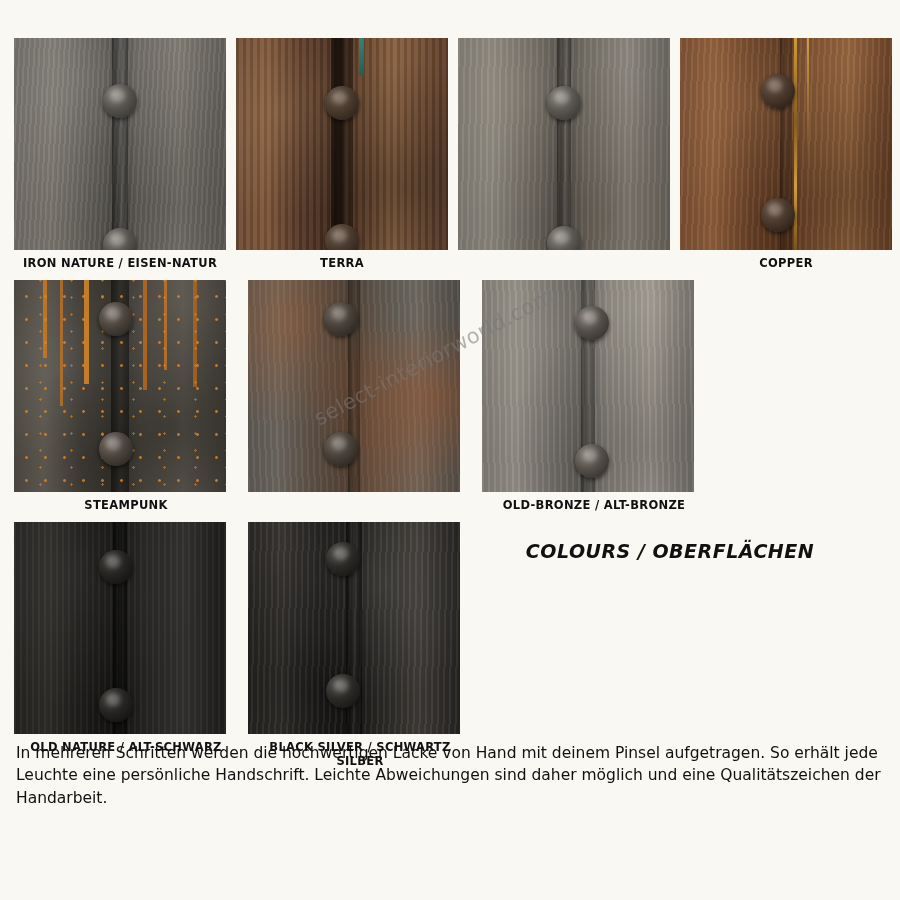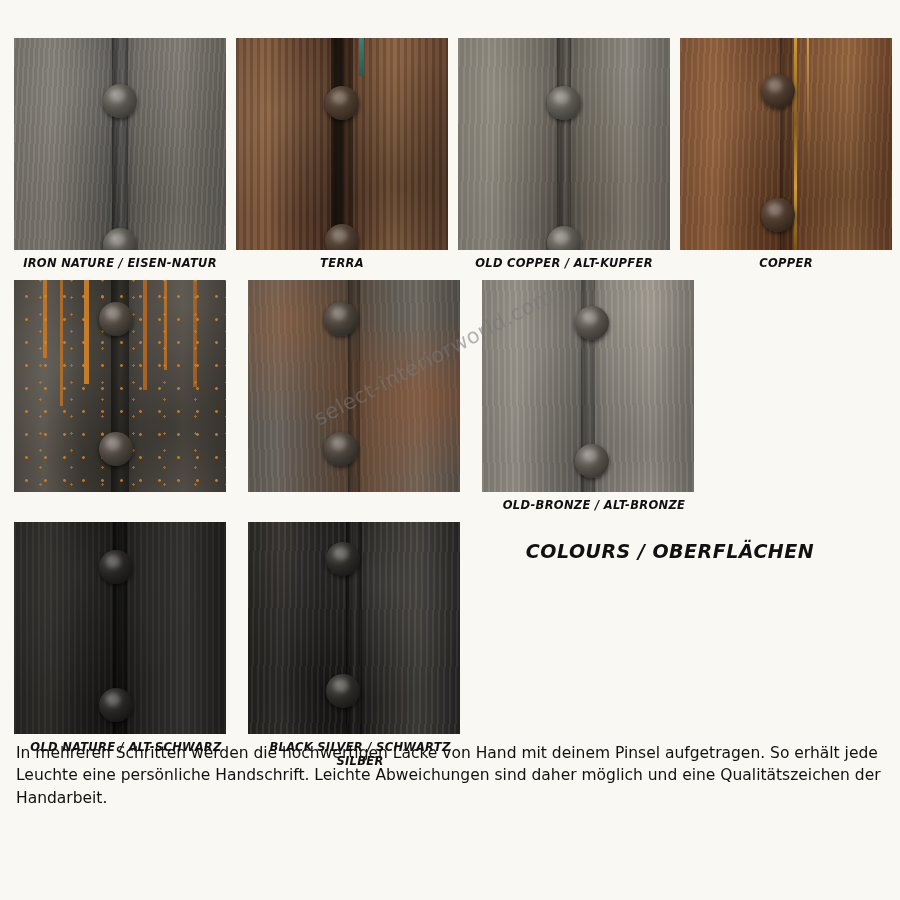--- a/index.html
+++ b/index.html
@@ -28,21 +28,20 @@
     top: 38px;
     width: 876px;
   }
   .row {
     display: flex;
     gap: 10px;
     margin-bottom: 6px;
   }
   .cell {
     width: 224px;
-    font-style: italic;
   }
   .swatch {
     width: 212px;
     height: 212px;
     position: relative;
     overflow: hidden;
     border: 0;
   }
   .caption {
     text-align: center;
@@ -359,21 +358,20 @@
 
       <div class="cell">
         <div class="swatch s-copper">
           <div class="plate">
               <div class="noise"></div>
             </div>
           <div class="seam"></div>
           <div class="rivet" style="top:48px;"></div>
           <div class="rivet" style="top:188px;"></div>
         </div>
-        <div class="caption">OLD COPPER / ALT-KUPFER</div>
       </div>
 
       <div class="cell">
         <div class="swatch s-terra">
           <div class="plate">
               <div class="noise"></div>
             </div>
           <div class="seam"></div>
           <div class="goldline"></div>
           <div class="goldline2"></div>
@@ -391,20 +389,21 @@
         <div class="swatch s-steam">
           <div class="plate">
               <div class="noise"></div>
             </div>
           <div class="seam"></div>
           <div class="drips"></div>
           <div class="specks"></div>
           <div class="rivet" style="top:22px;left:48%;"></div>
           <div class="rivet" style="top:152px;left:48%;"></div>
         </div>
+        <div class="caption">STEAMPUNK</div>
       </div>
 
       <div class="cell">
         <div class="swatch s-vintage">
           <div class="plate">
               <div class="noise"></div>
             </div>
           <div class="seam"></div>
           <div class="rivet" style="top:22px;left:44%;"></div>
           <div class="rivet" style="top:152px;left:44%;"></div>

